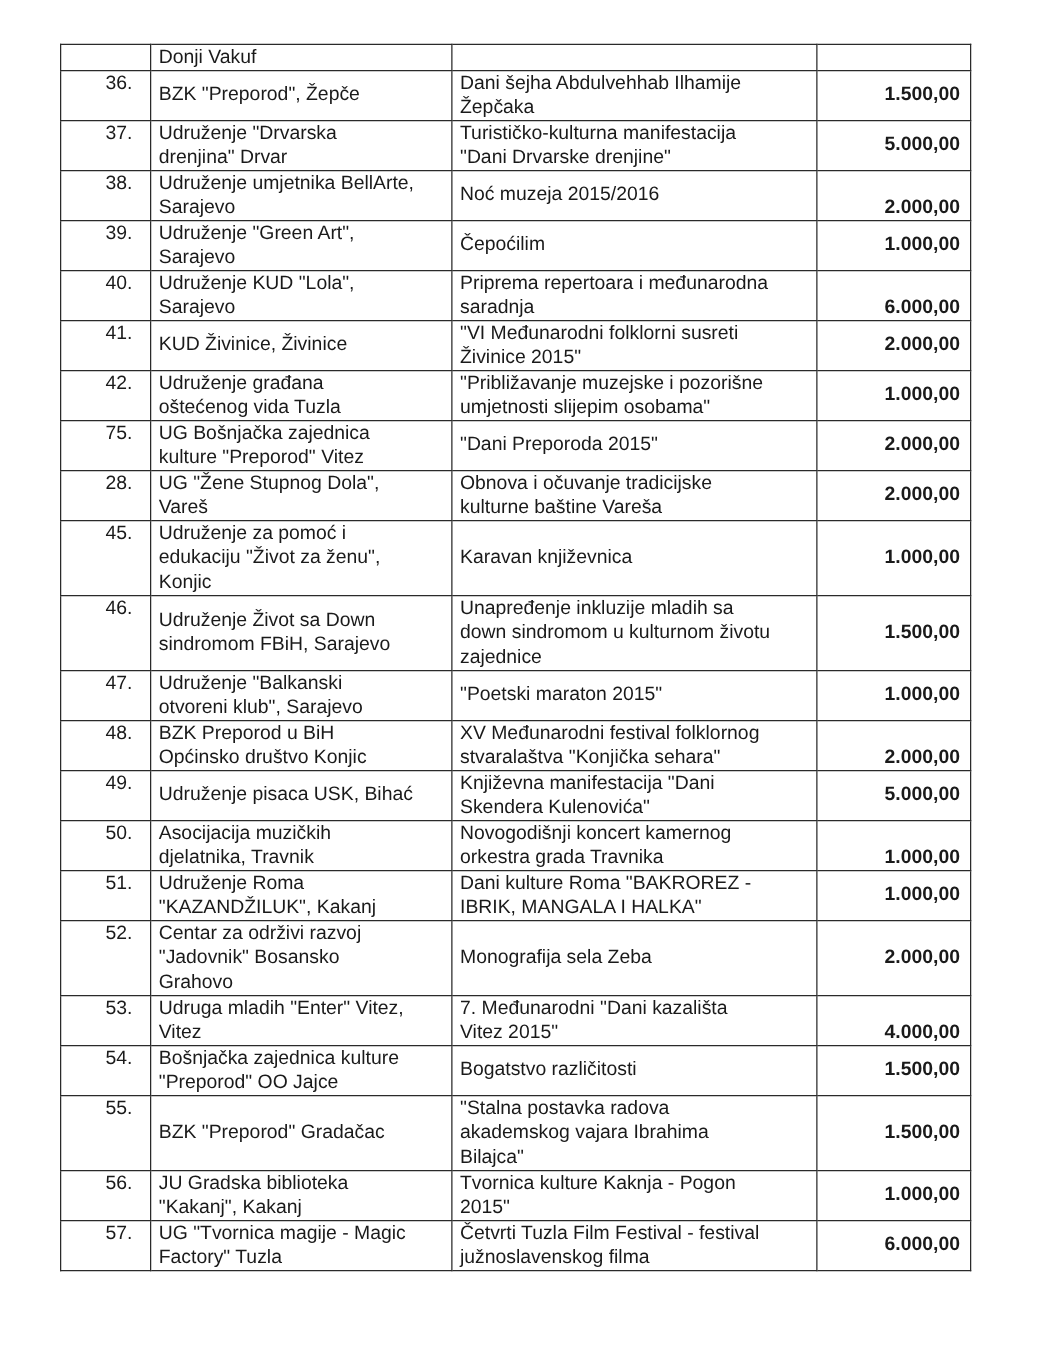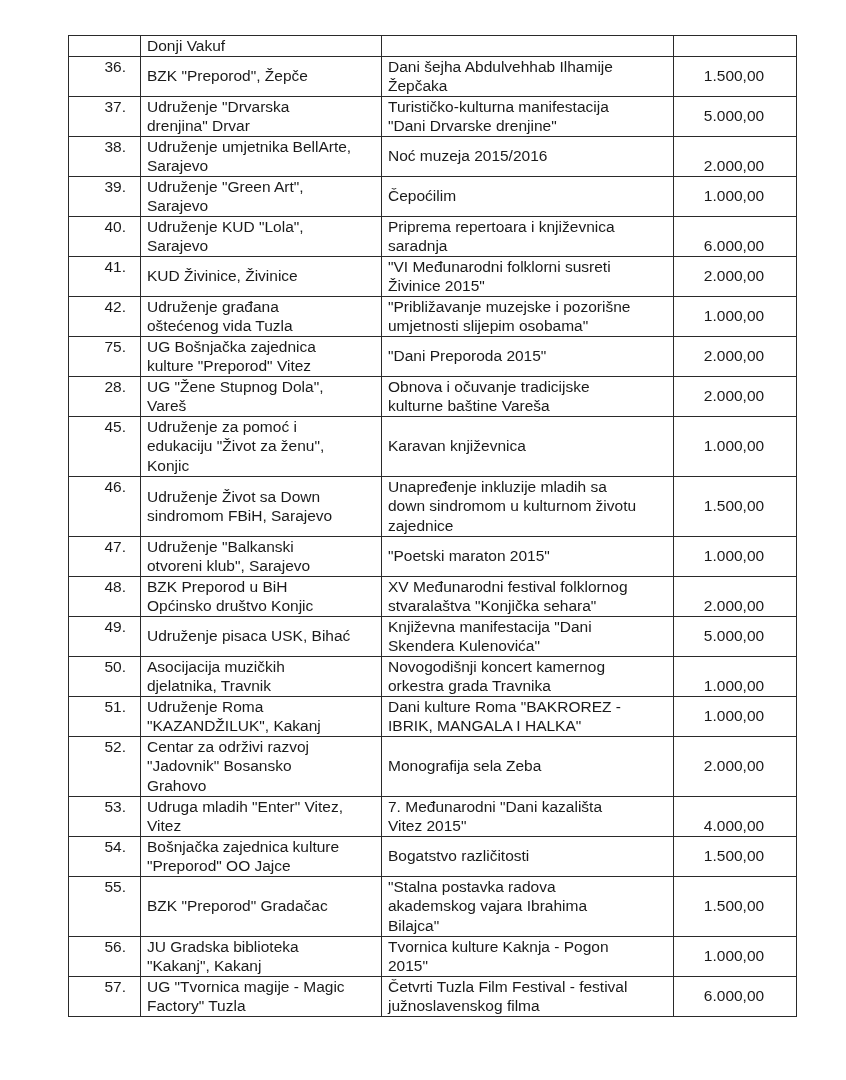--- a/index.html
+++ b/index.html
@@ -1,27 +1,27 @@
 <!DOCTYPE html>
 <html><head>
 <meta charset="utf-8">
 <style>
   html, body { margin: 0; padding: 0; background: #ffffff; }
   body { width: 846px; height: 1080px; position: relative; overflow: hidden;
          font-family: "Liberation Sans", sans-serif; color: #1a1a1a; }
-  #doc-table { position: absolute; left: 68px; top: 35px; border-collapse: collapse;
+  #doc-table { position: absolute; left: 48px; top: 35px; border-collapse: collapse;
                table-layout: fixed; width: 728px; }
   #doc-table td { border: 1px solid #2a2a2a; padding: 0 6px; font-size: 15.5px;
                   line-height: 19.5px; vertical-align: middle; overflow: hidden; }
   col.c-num { width: 72px; }
   col.c-org { width: 241px; }
   col.c-proj { width: 292px; }
   col.c-amt { width: 123px; }
   td.num { text-align: right; vertical-align: top !important; padding-right: 14px !important; }
-  td.amt { text-align: center; padding-right: 8px !important; }
+  td.amt { text-align: right; padding-right: 8px !important; font-weight: bold; }
   td.amt.bottom { vertical-align: bottom !important; }
   .txt { display: block; white-space: pre-line; }
 </style>
 </head>
 <body>
 
 <table id="doc-table">
   <colgroup>
     <col class="c-num">
       <col class="c-org">
@@ -106,21 +106,21 @@
       </tr>
       <tr style="height: 40px;">
         <td class="num">
           <span class="txt">40.</span>
         </td>
         <td class="org">
           <span class="txt">Udruženje KUD "Lola",
 Sarajevo</span>
         </td>
         <td class="proj">
-          <span class="txt">Priprema repertoara i književnica
+          <span class="txt">Priprema repertoara i međunarodna
 saradnja</span>
         </td>
         <td class="amt bottom">
           <span class="txt">6.000,00</span>
         </td>
       </tr>
       <tr style="height: 40px;">
         <td class="num">
           <span class="txt">41.</span>
         </td>

